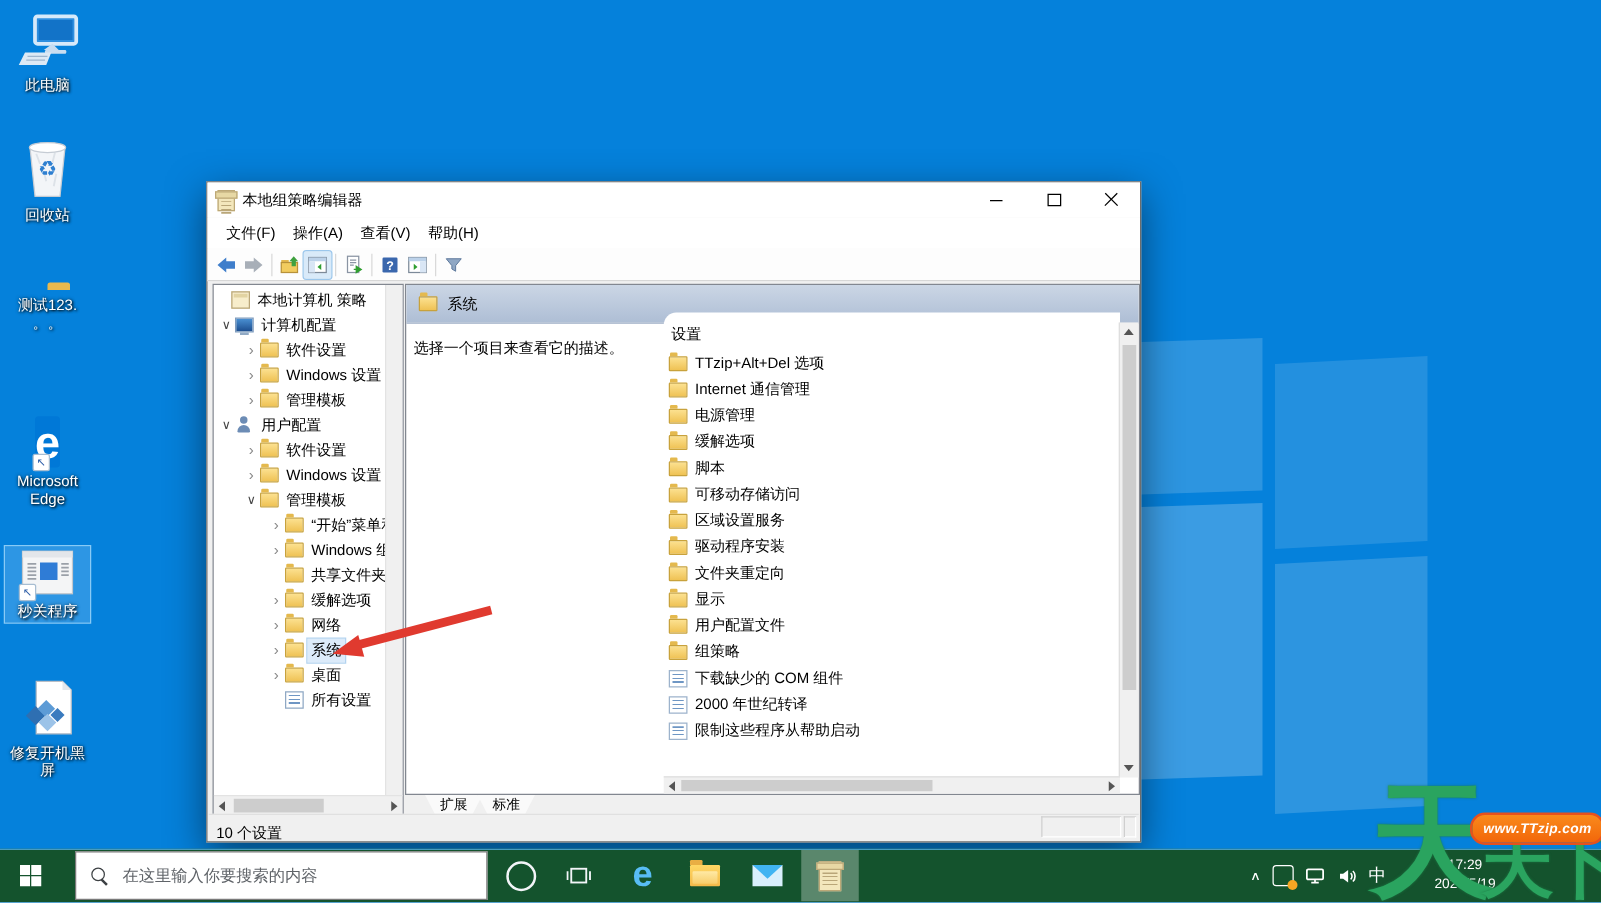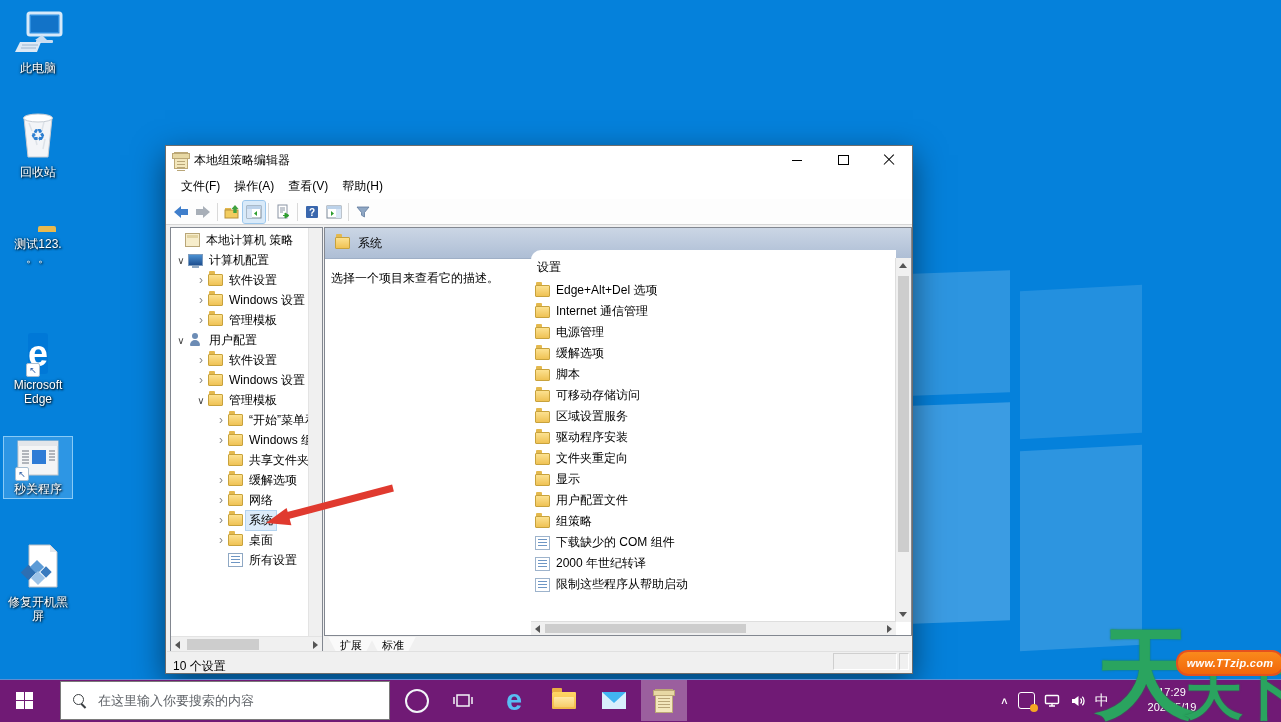--- a/index.html
+++ b/index.html
@@ -85,32 +85,32 @@
   .ti.policy::before{content:'';position:absolute;left:2px;right:2px;top:2px;height:8px;background:repeating-linear-gradient(180deg,#6E96C4 0 1px,transparent 1px 3px);}
   .rvscroll{position:absolute;top:30px;right:0;bottom:13px;width:15px;background:#f0f0f0;border-left:1px solid #dedede;z-index:3;}
   .rvscroll .up{position:absolute;top:5px;left:3px;border-left:4px solid transparent;border-right:4px solid transparent;border-bottom:5px solid #555;width:0;height:0;}
   .rvscroll .dn{position:absolute;bottom:5px;left:3px;border-left:4px solid transparent;border-right:4px solid transparent;border-top:5px solid #555;width:0;height:0;}
   .rvscroll .thumb{position:absolute;left:2px;top:18px;bottom:70px;width:11px;background:#cdcdcd;}
   .rhscroll{position:absolute;left:206px;right:15px;bottom:0;height:13px;background:#f0f0f0;border-top:1px solid #dedede;z-index:3;}
   .rhscroll .thumb{position:absolute;left:14px;top:2px;width:55%;height:9px;background:#cdcdcd;}
   .rhscroll .arr.left{top:3px;} .rhscroll .arr.right{top:3px;}
 
   
-  #tabsrow{position:absolute;left:158px;top:490px;right:2px;height:17px;display:flex;align-items:center;padding-left:4px;}
+  #tabsrow{position:absolute;left:158px;top:490px;right:2px;height:17px;display:flex;align-items:flex-start;padding-left:16px;}
   .tab{min-width:34px;padding:0 6px;font-size:11px;line-height:16px;text-align:center;background:#fafafa;clip-path:polygon(0 0,100% 0,82% 100%,18% 100%);filter:drop-shadow(0 0 0.6px #8a8a8a);margin-right:-4px;}
   #statusbar{position:absolute;left:1px;right:1px;bottom:2px;height:19px;background:#f0f0f0;border-top:1px solid #e0e0e0;display:flex;align-items:center;}
   #statusbar .cell1{flex:1;padding-left:6px;margin-top:10px;}
   #statusbar .cell2{width:62px;height:15px;border:1px solid;border-color:#cfcfcf #fff #fff #cfcfcf;margin-right:2px;}
   #statusbar .cell3{width:8px;height:15px;border:1px solid;border-color:#cfcfcf #fff #fff #cfcfcf;margin-right:2px;}
 
   
   #annot{position:absolute;left:258px;top:478px;z-index:6;pointer-events:none;}
 
   
-  #taskbar{position:absolute;left:0;right:0;bottom:0;height:42px;background:#701a75;border-top:1px solid rgba(90,180,240,.75);z-index:10;}
+  #taskbar{position:absolute;left:0;right:0;bottom:0;height:42px;background:#14532d;border-top:1px solid rgba(90,180,240,.75);z-index:10;}
   .tb-item{position:absolute;top:0;height:41px;display:flex;align-items:center;justify-content:center;}
   #startbtn{left:0;width:48px;}
   .winlogo{display:grid;grid-template-columns:8px 8px;grid-template-rows:8px 8px;gap:1px;}
   .winlogo b{background:#fff;}
   #searchbox{position:absolute;left:60px;top:1px;width:330px;height:39px;background:#fff;border:1px solid #7a7a7a;box-sizing:border-box;display:flex;align-items:center;}
   #searchbox .mag{position:relative;width:14px;height:14px;margin:0 9px 0 12px;flex:0 0 auto;}
   #searchbox .mag::before{content:'';position:absolute;left:0;top:0;width:9px;height:9px;border:1.6px solid #3c4043;border-radius:50%;}
   #searchbox .mag::after{content:'';position:absolute;left:9px;top:9px;width:6px;height:1.6px;background:#3c4043;transform:rotate(45deg);transform-origin:0 0;}
   #searchbox input{border:0;outline:0;flex:1;font-size:13px;font-family:inherit;color:#333;background:transparent;}
   #searchbox input::placeholder{color:#5f6368;}
@@ -423,21 +423,21 @@
         <span class="ti folder"></span>
         <span>系统</span>
       </div>
       <div id="rdesc">选择一个项目来查看它的描述。</div>
       <div id="listpanel">
         <div id="listcol">设置</div>
         <div>
 
             <div class="lrow">
               <span class="ti folder"></span>
-              <span>Edge+Alt+Del 选项</span>
+              <span>TTzip+Alt+Del 选项</span>
             </div>
 
             <div class="lrow">
               <span class="ti folder"></span>
               <span>Internet 通信管理</span>
             </div>
 
 
             <div class="lrow">
               <span class="ti folder"></span>

